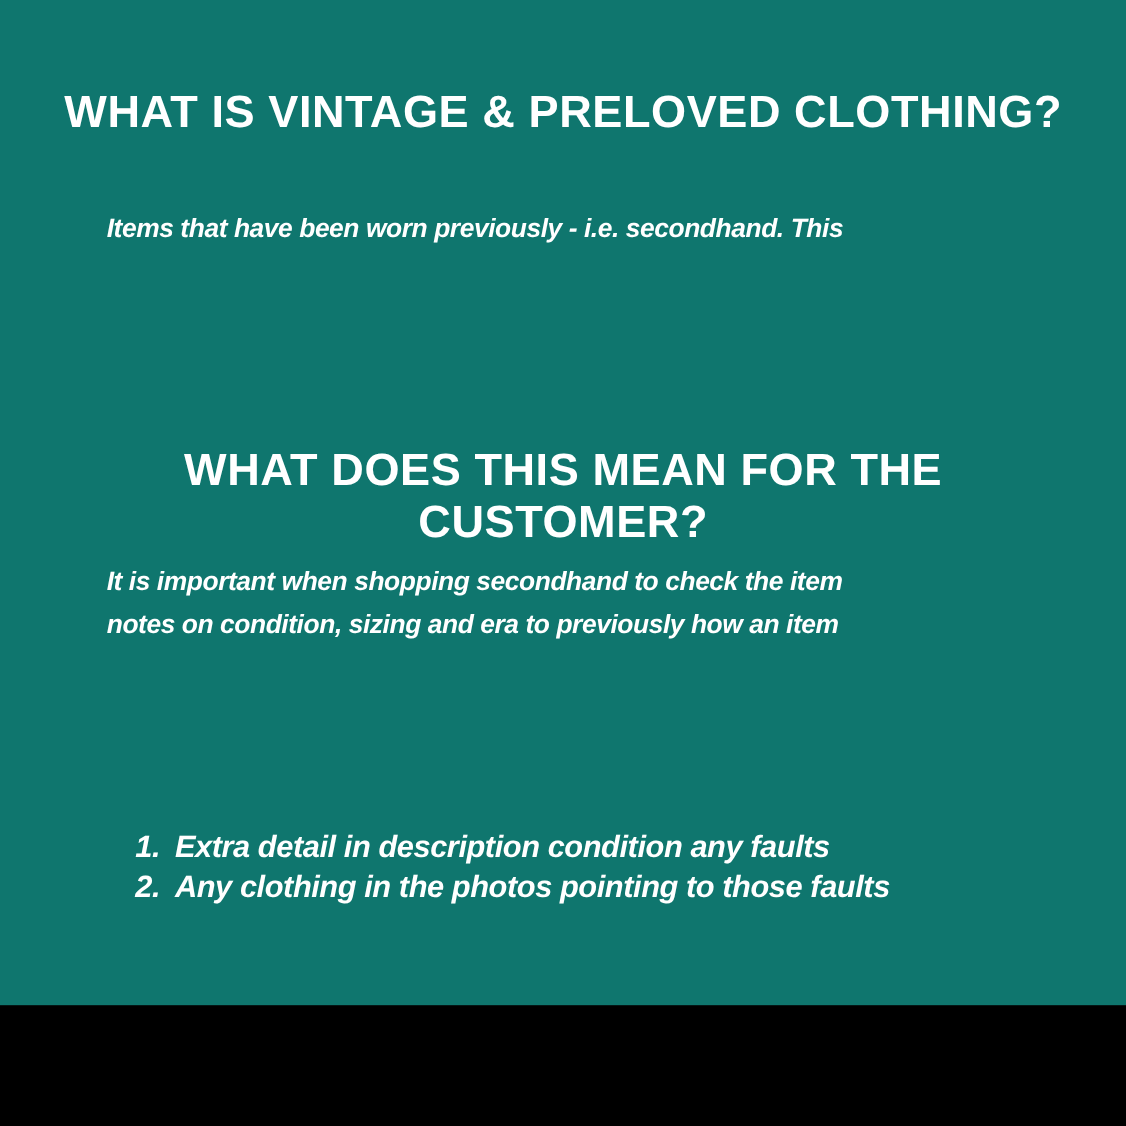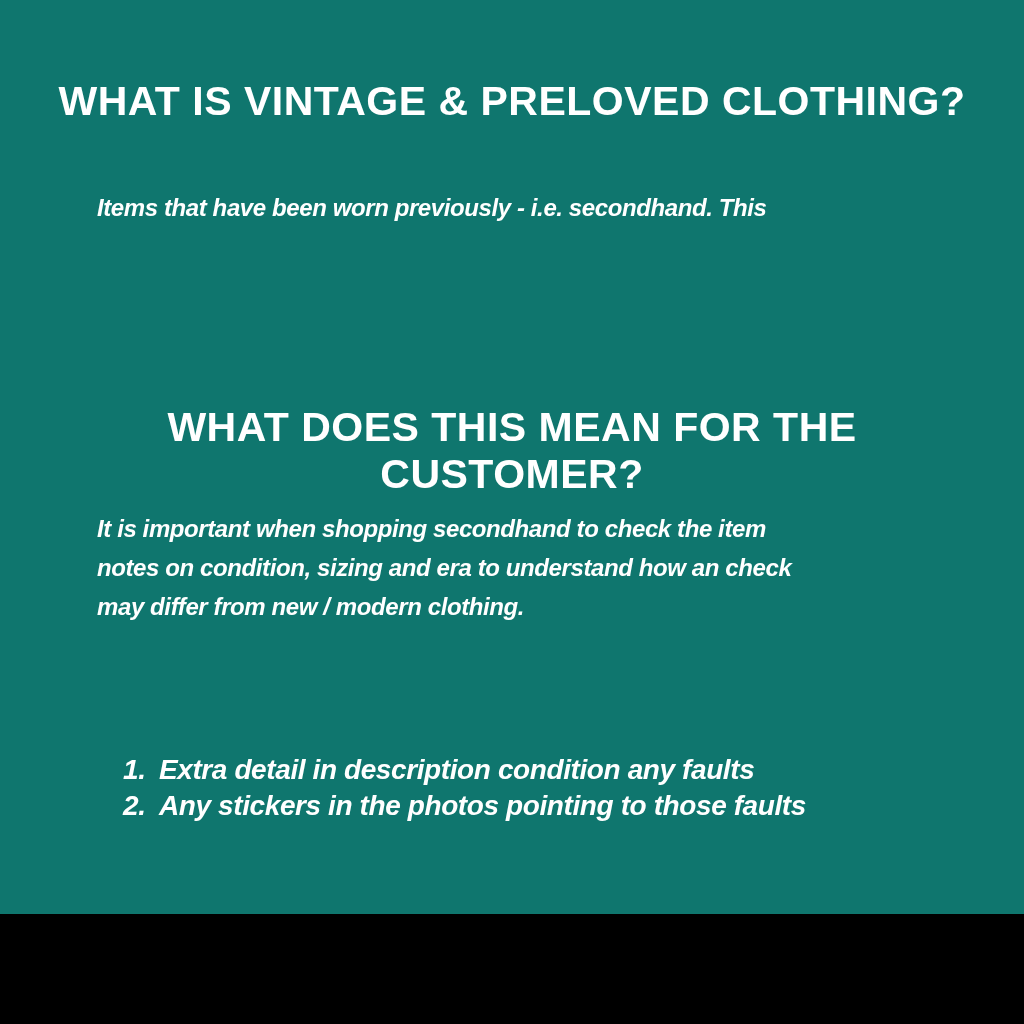--- a/index.html
+++ b/index.html
@@ -83,33 +83,32 @@
     <div class="line">Items that have been worn previously - i.e. secondhand. This</div>
   </div>
 
   <div class="h2">
     <div>WHAT DOES THIS MEAN FOR THE</div>
     <div>CUSTOMER?</div>
   </div>
 
   <div class="body-block p2">
     <div class="line">It is important when shopping secondhand to check the item</div>
-    <div class="line">notes on condition, sizing and era to understand how an check</div>
-    <div class="line">may differ from new / modern clothing.</div>
+    <div class="line">notes on condition, sizing and era to previously how an item</div>
   </div>
 
 
   <div class="olist">
     <div class="row">
       <span class="num">1.</span>
       <span class="itm">Extra detail in description condition any faults</span>
     </div>
     <div class="row">
       <span class="num">2.</span>
-      <span class="itm">Any stickers in the photos pointing to those faults</span>
+      <span class="itm">Any clothing in the photos pointing to those faults</span>
     </div>
   </div>
 
   <div class="logo" role="img" aria-label="T-dot brand logo">
     <svg width="100" height="62" viewBox="0 0 100 62" aria-hidden="true">
       <g transform="translate(18,0) skewX(-14)" fill="#ffffff">
         <rect x="0" y="1" width="60" height="17"></rect>
         <rect x="20" y="18" width="22" height="42"></rect>
         <rect x="50" y="40" width="21" height="20"></rect>
       </g>

